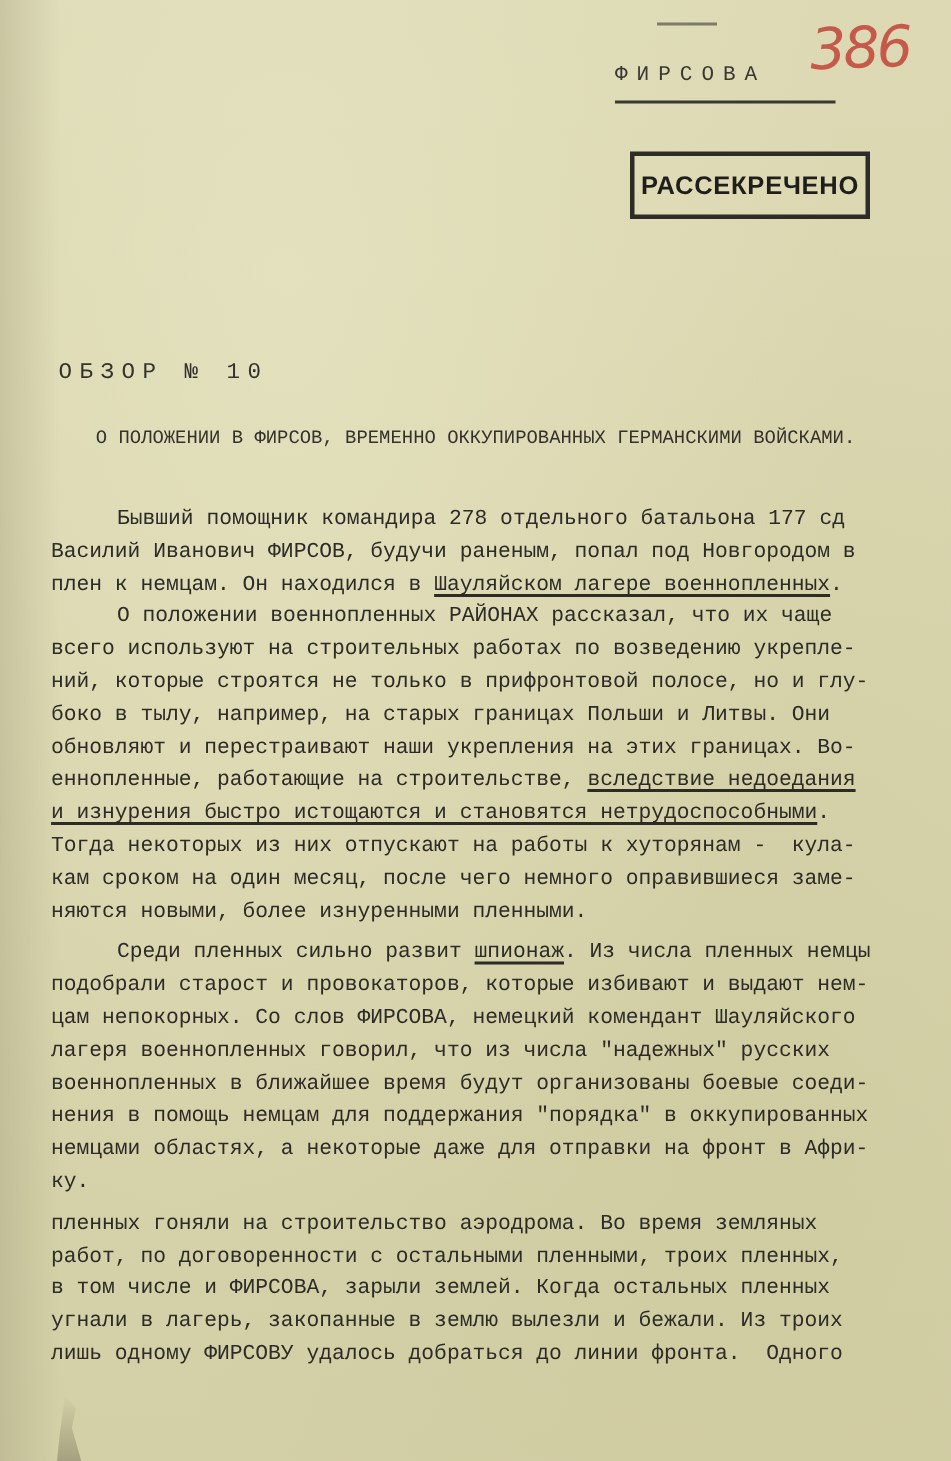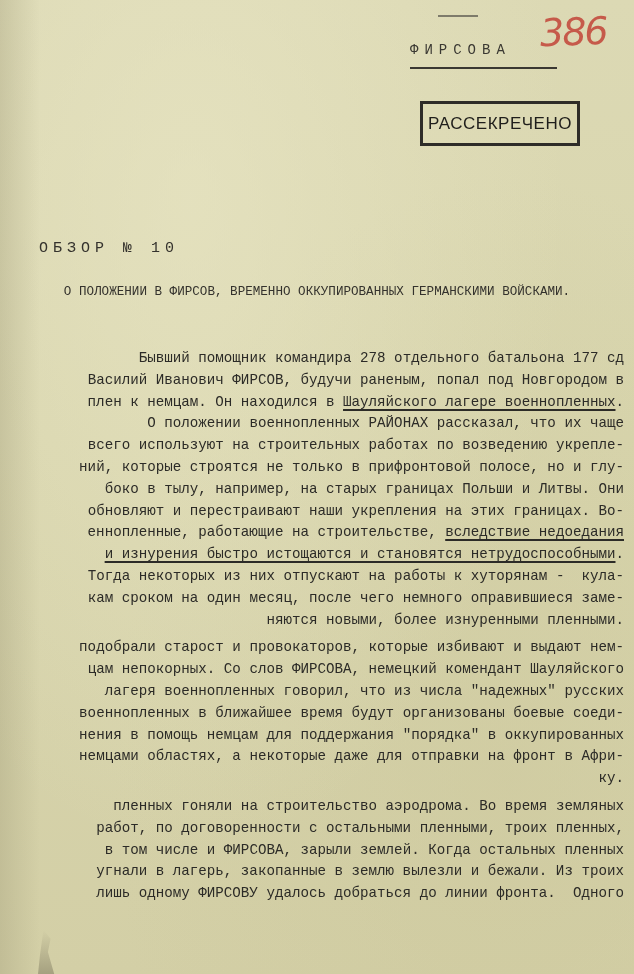--- a/index.html
+++ b/index.html
@@ -38,34 +38,34 @@
     font-family: "DejaVu Sans", sans-serif; font-size: 38px;
     color: #c65a4a; letter-spacing: -2px; transform: rotate(-2deg);
     font-style: italic;
   }
   .stamp {
     position: absolute; left: 420px; top: 101px; width: 160px; height: 45px;
     border: 3px solid #2e2c28; box-sizing: border-box;
     display: flex; align-items: center; justify-content: center;
   }
   .stamp span {
-    font-family: "Liberation Sans", sans-serif; font-weight: normal;
+    font-family: "Liberation Sans", sans-serif; font-weight: bold;
     font-size: 17px; letter-spacing: 0.5px; color: #1f1e1b;
   }
   .title {
     position: absolute; left: 0; right: 0; top: 240px; text-align: left;
     font-size: 15px; letter-spacing: 5px; color: #34322d; padding-left: 39px;
   }
   .subtitle {
     position: absolute; left: 0; right: 0; top: 285px; text-align: center;
     font-size: 12.6px; color: #34322d; letter-spacing: 0px; white-space: nowrap;
   }
   .body-text {
-    position: absolute; left: 34px; top: 348px; width: 590px;
-    font-size: 14.2px; line-height: 21.8px; color: #2c2b27; text-align: right;
+    position: absolute; left: 34px; top: 336px; width: 590px;
+    font-size: 14.2px; line-height: 21.8px; color: #2c2b27;
   }
   .line { white-space: pre; height: 21.8px; }
   .indent { padding-left: 44px; }
   .u { text-decoration: underline; text-decoration-thickness: 2px; text-underline-offset: 3px; }
   .para-gap { height: 6px; }
   .tear {
     position: absolute; left: 38px; top: 930px; width: 18px; height: 44px;
     background: linear-gradient(180deg, rgba(120,115,90,0.0), rgba(120,115,90,0.5));
     clip-path: polygon(30% 0, 70% 20%, 55% 50%, 90% 100%, 0 100%, 10% 60%);
   }
@@ -85,39 +85,40 @@
   </div>
 
   <div class="title">ОБЗОР № 10</div>
   <div class="subtitle">О ПОЛОЖЕНИИ В ФИРСОВ, ВРЕМЕННО ОККУПИРОВАННЫХ ГЕРМАНСКИМИ ВОЙСКАМИ.</div>
 
   <div class="body-text">
 
     <div>
       <div class="line indent">Бывший помощник командира 278 отдельного батальона 177 сд</div>
       <div class="line">Василий Иванович ФИРСОВ, будучи раненым, попал под Новгородом в</div>
-      <div class="line"><span>плен к немцам. Он находился в </span><span class="u">Шауляйского лагере военнопленных</span><span>.</span></div>
+      <div class="line"><span>плен к немцам. Он находился в </span><span class="u">Шауляйском лагере военнопленных</span><span>.</span></div>
     </div>
 
     <div>
       <div class="line indent">О положении военнопленных РАЙОНАХ рассказал, что их чаще</div>
       <div class="line">всего используют на строительных работах по возведению укрепле-</div>
       <div class="line">ний, которые строятся не только в прифронтовой полосе, но и глу-</div>
       <div class="line">боко в тылу, например, на старых границах Польши и Литвы. Они</div>
       <div class="line">обновляют и перестраивают наши укрепления на этих границах. Во-</div>
       <div class="line"><span>еннопленные, работающие на строительстве, </span><span class="u">вследствие недоедания</span></div>
       <div class="line"><span class="u">и изнурения быстро истощаются и становятся нетрудоспособными</span><span>.</span></div>
       <div class="line">Тогда некоторых из них отпускают на работы к хуторянам -  кула-</div>
       <div class="line">кам сроком на один месяц, после чего немного оправившиеся заме-</div>
       <div class="line">няются новыми, более изнуренными пленными.</div>
     </div>
 
     <div class="para-gap"></div>
 
     <div>
+      <div class="line indent"><span>Среди пленных сильно развит </span><span class="u">шпионаж</span><span>. Из числа пленных немцы</span></div>
       <div class="line">подобрали старост и провокаторов, которые избивают и выдают нем-</div>
       <div class="line">цам непокорных. Со слов ФИРСОВА, немецкий комендант Шауляйского</div>
       <div class="line">лагеря военнопленных говорил, что из числа "надежных" русских</div>
       <div class="line">военнопленных в ближайшее время будут организованы боевые соеди-</div>
       <div class="line">нения в помощь немцам для поддержания "порядка" в оккупированных</div>
       <div class="line">немцами областях, а некоторые даже для отправки на фронт в Афри-</div>
       <div class="line">ку.</div>
     </div>
 
     <div class="para-gap"></div>

